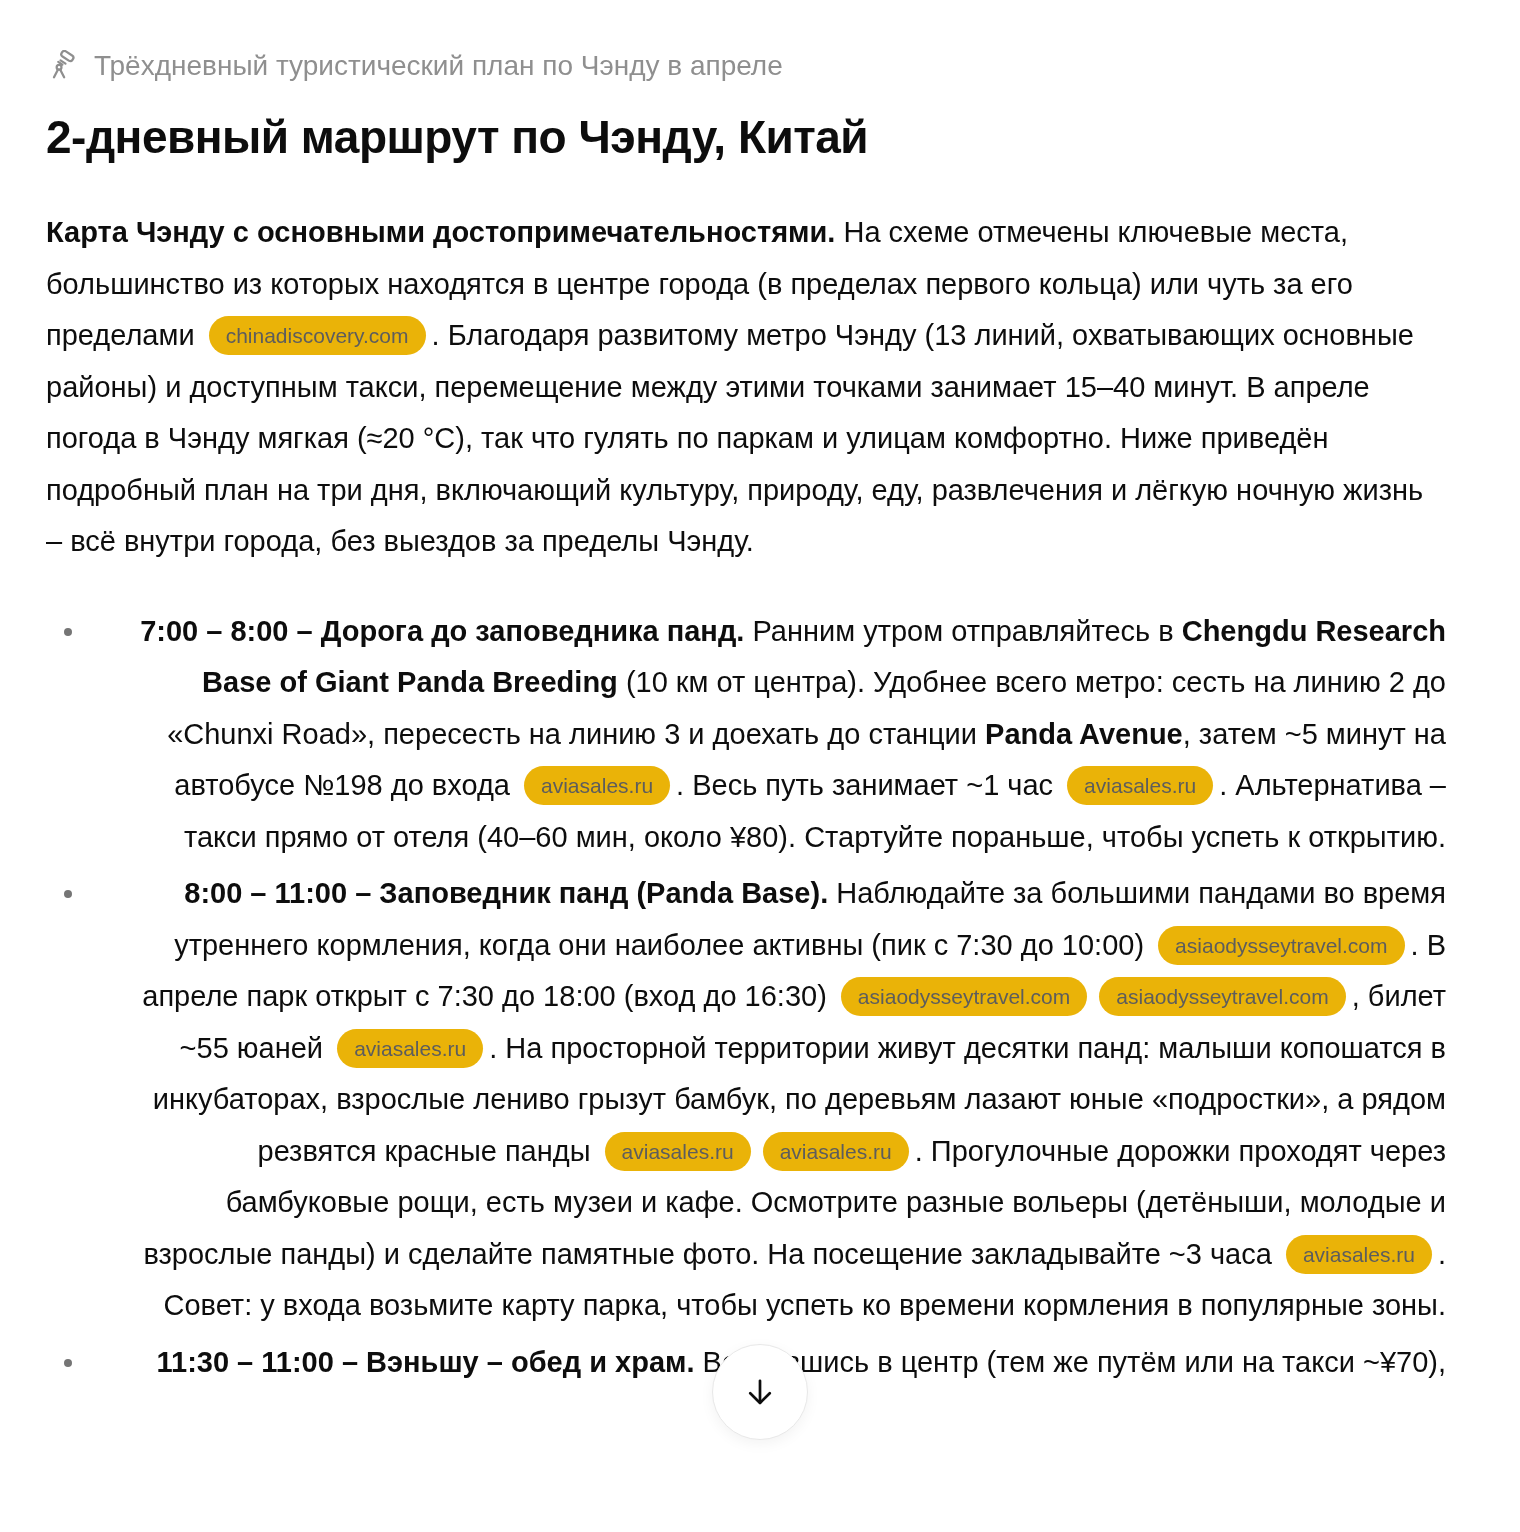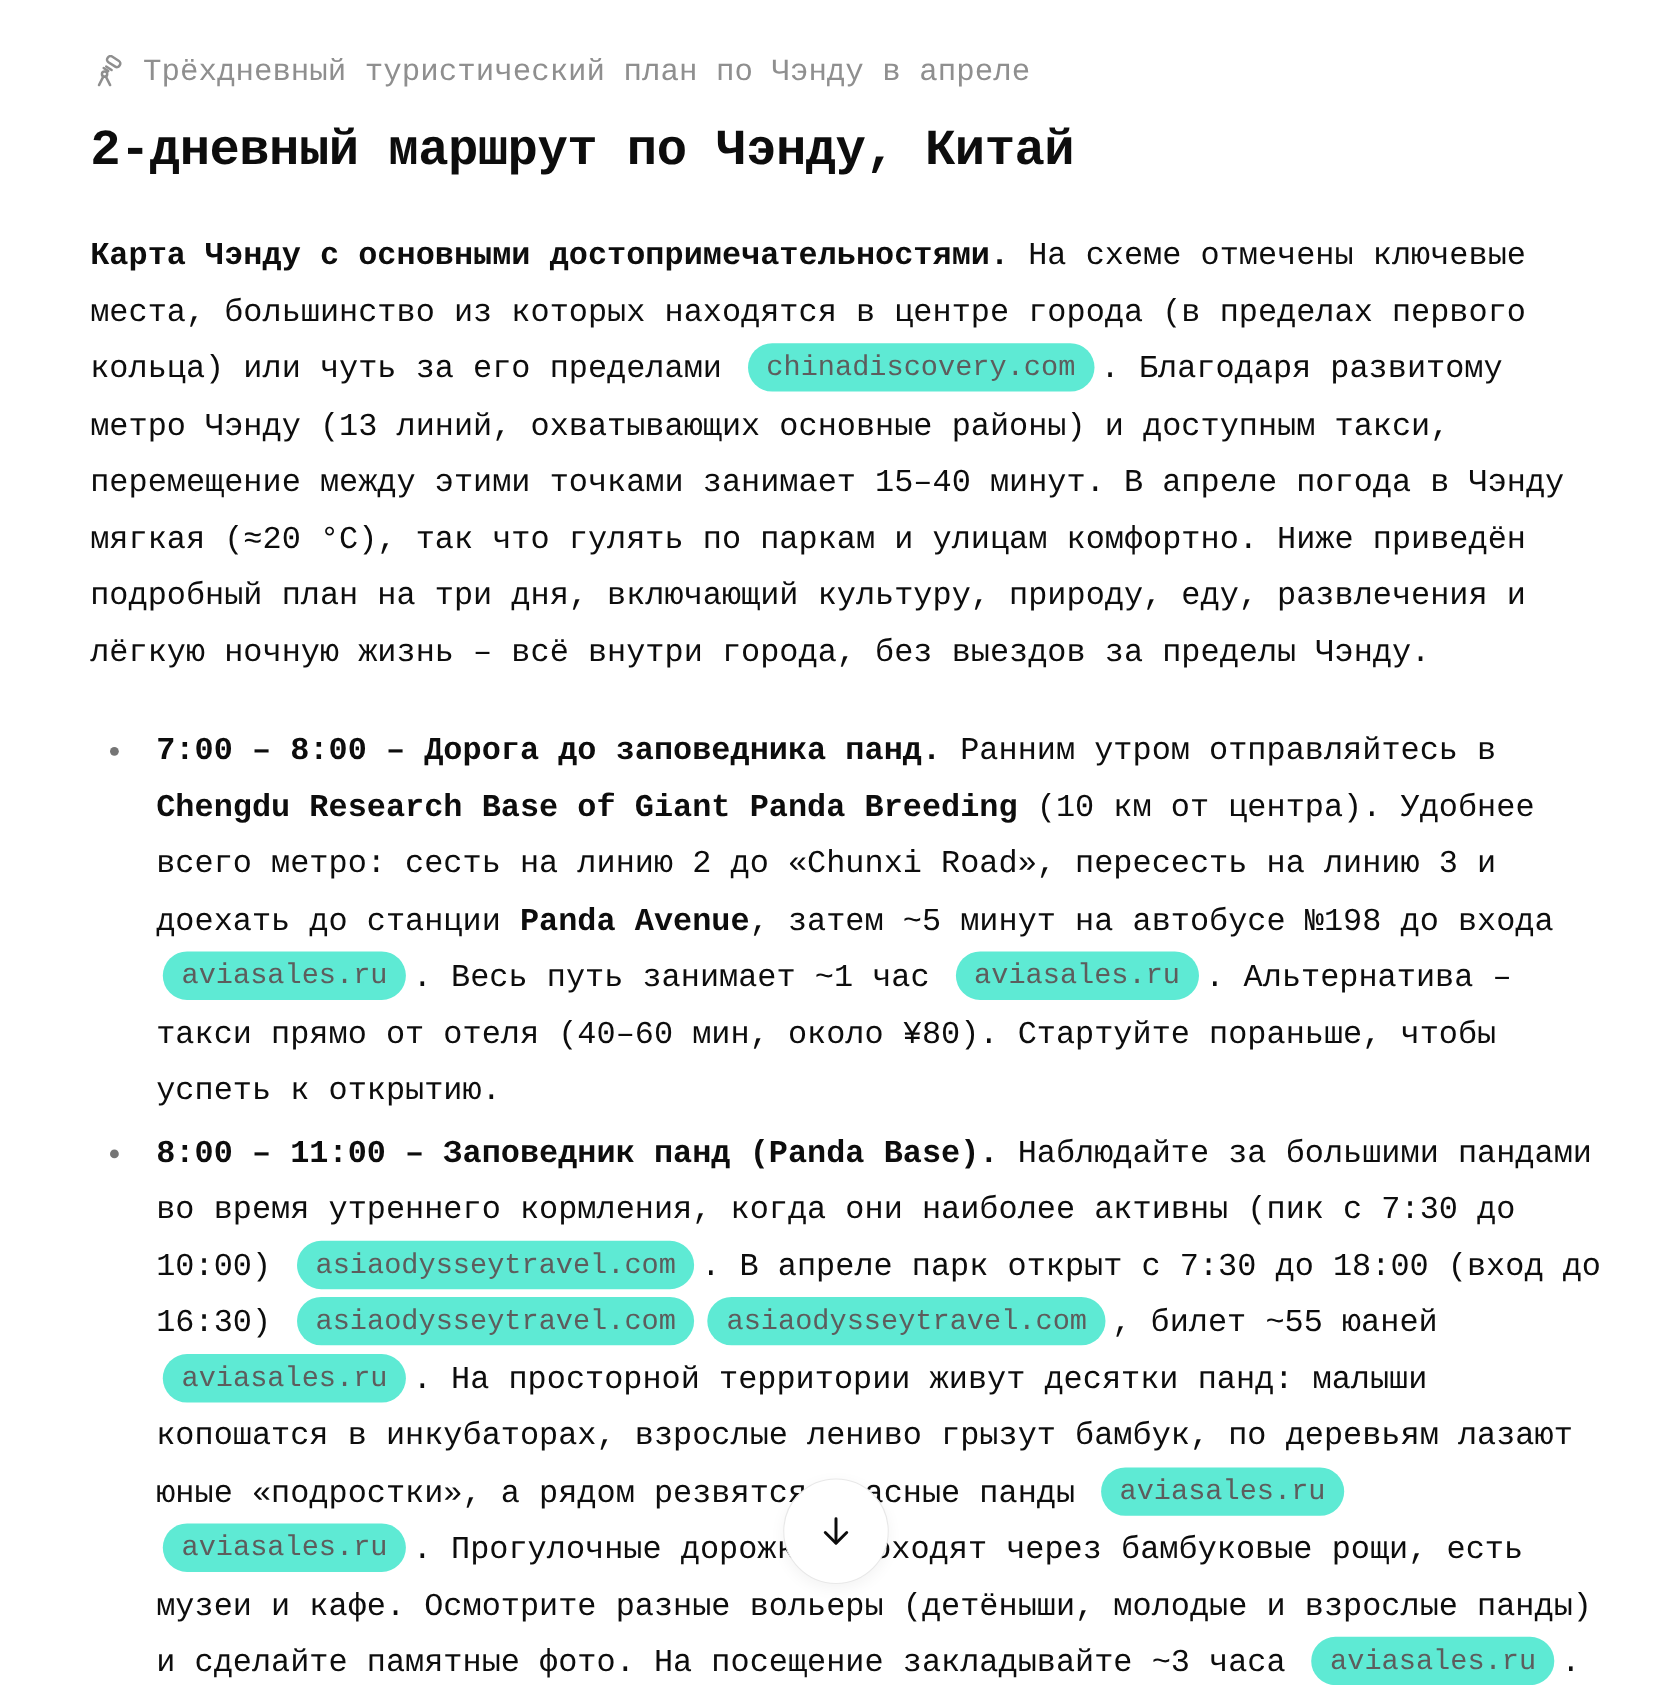--- a/index.html
+++ b/index.html
@@ -5,22 +5,22 @@
   * { box-sizing: border-box; margin: 0; padding: 0; }
   html, body {
     width: 1520px; height: 1532px;
     background: #ffffff;
     overflow: hidden;
     font-family: "Liberation Sans", "DejaVu Sans", sans-serif;
     color: #0d0d0d;
   }
   .doc {
     position: relative;
-    padding: 50px 62px 0 82px;
-    width: 1520px; height: 1296px; font-family: Liberation Mono, monospace;
+    padding: 50px 62px 0 46px;
+    width: 1520px; height: 1296px;
   }
   .query-row {
     display: flex; align-items: center; gap: 16px;
     color: #8f8f8f;
     font-size: 28px;
     margin-bottom: 28px;
   }
   .query-row svg { flex: 0 0 auto; display: block; }
   h1.page-title {
     font-size: 46px;
@@ -33,40 +33,40 @@
     font-size: 29px;
     line-height: 51.5px;
   }
   p.intro { margin: 0 0 38px 0; max-width: 1400px; }
   h2.day-heading {
     font-size: 33px;
     font-weight: 700;
     letter-spacing: -0.3px;
     margin: 0 0 22px 0;
   }
-  ul.itinerary { list-style: none; margin: 0; padding: 0; max-width: 1400px; }
+  ul.itinerary { list-style: none; margin: 0; padding: 0; max-width: 1400px; text-align: right; }
   ul.itinerary li {
     position: relative;
     padding-left: 60px;
     margin-bottom: 5px;
   }
   ul.itinerary li::before {
     content: "";
     position: absolute;
     left: 18px; top: 22px;
     width: 8px; height: 8px;
     border-radius: 50%;
     background: #757575;
   }
   b { font-weight: 700; }
   .cite-pill {
     display: inline-block;
-    background: #5eead4;
+    background: #eab308;
     color: #5d5d5d;
-    font-size: 26px;
+    font-size: 21px;
     line-height: 1;
     padding: 9px 17px;
     border-radius: 22px;
     margin: 0 6px;
     vertical-align: 2px;
     white-space: nowrap;
     cursor: pointer;
   }
   .scroll-btn {
     position: absolute;

